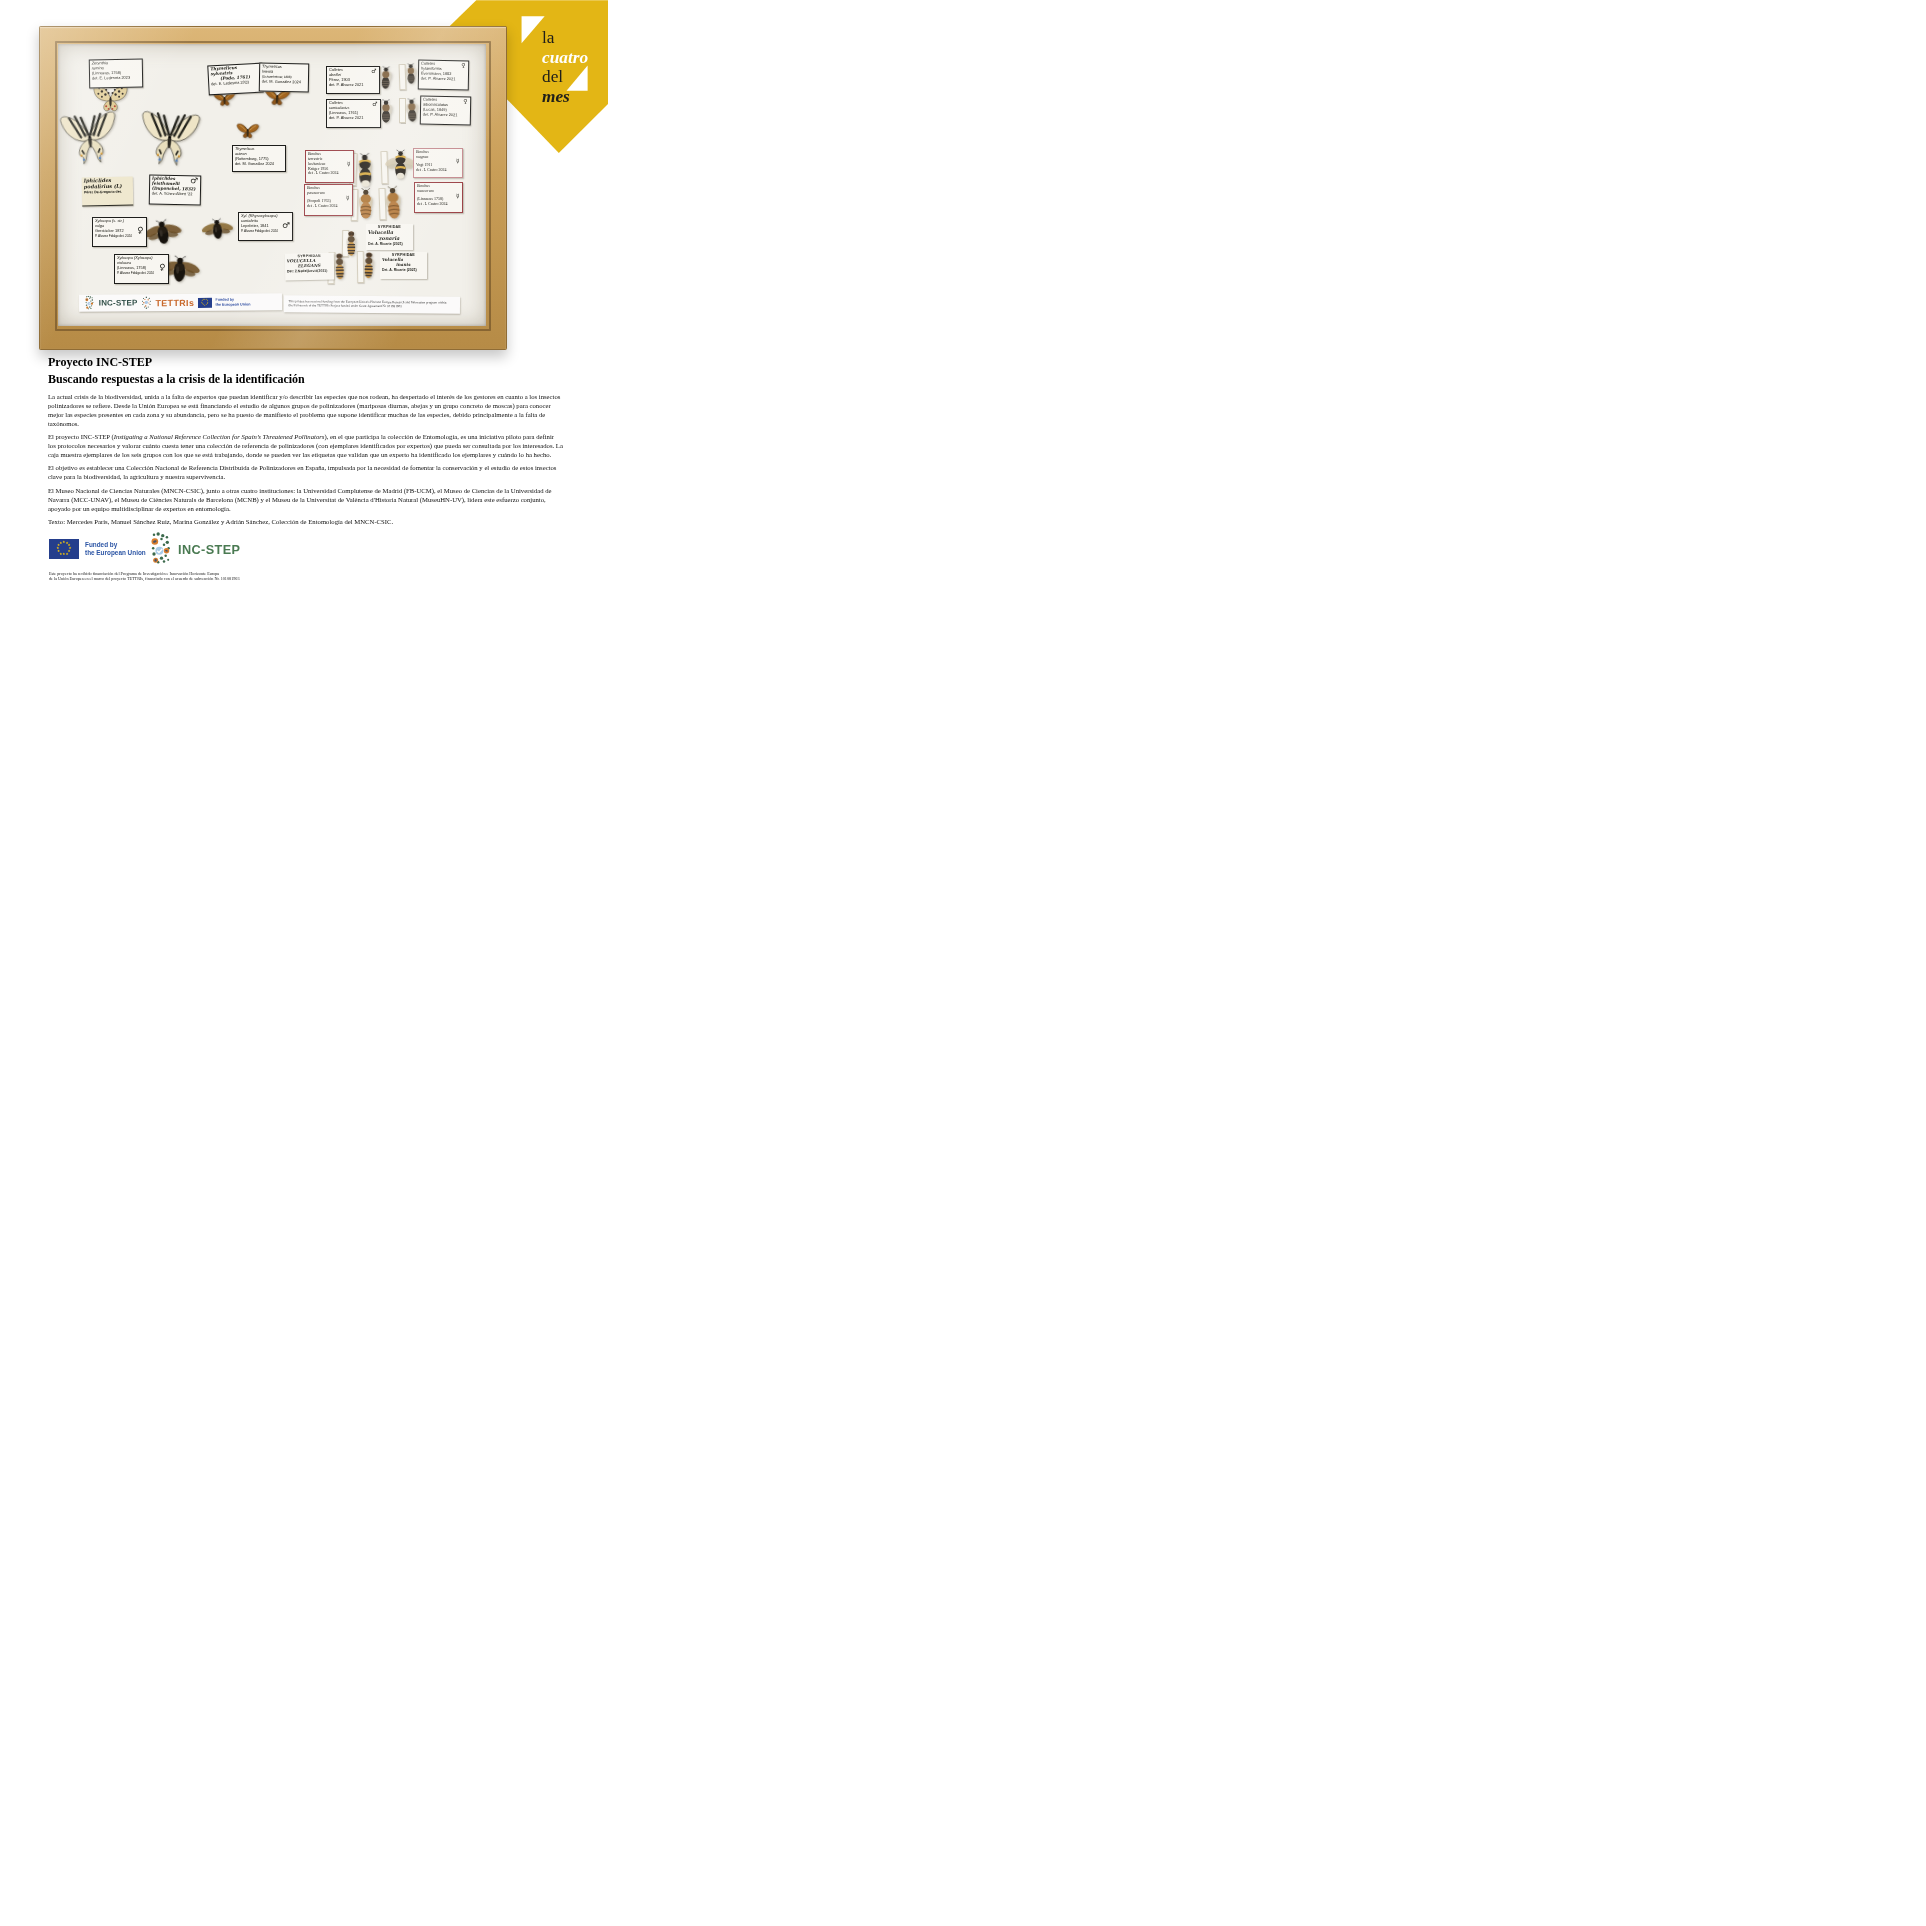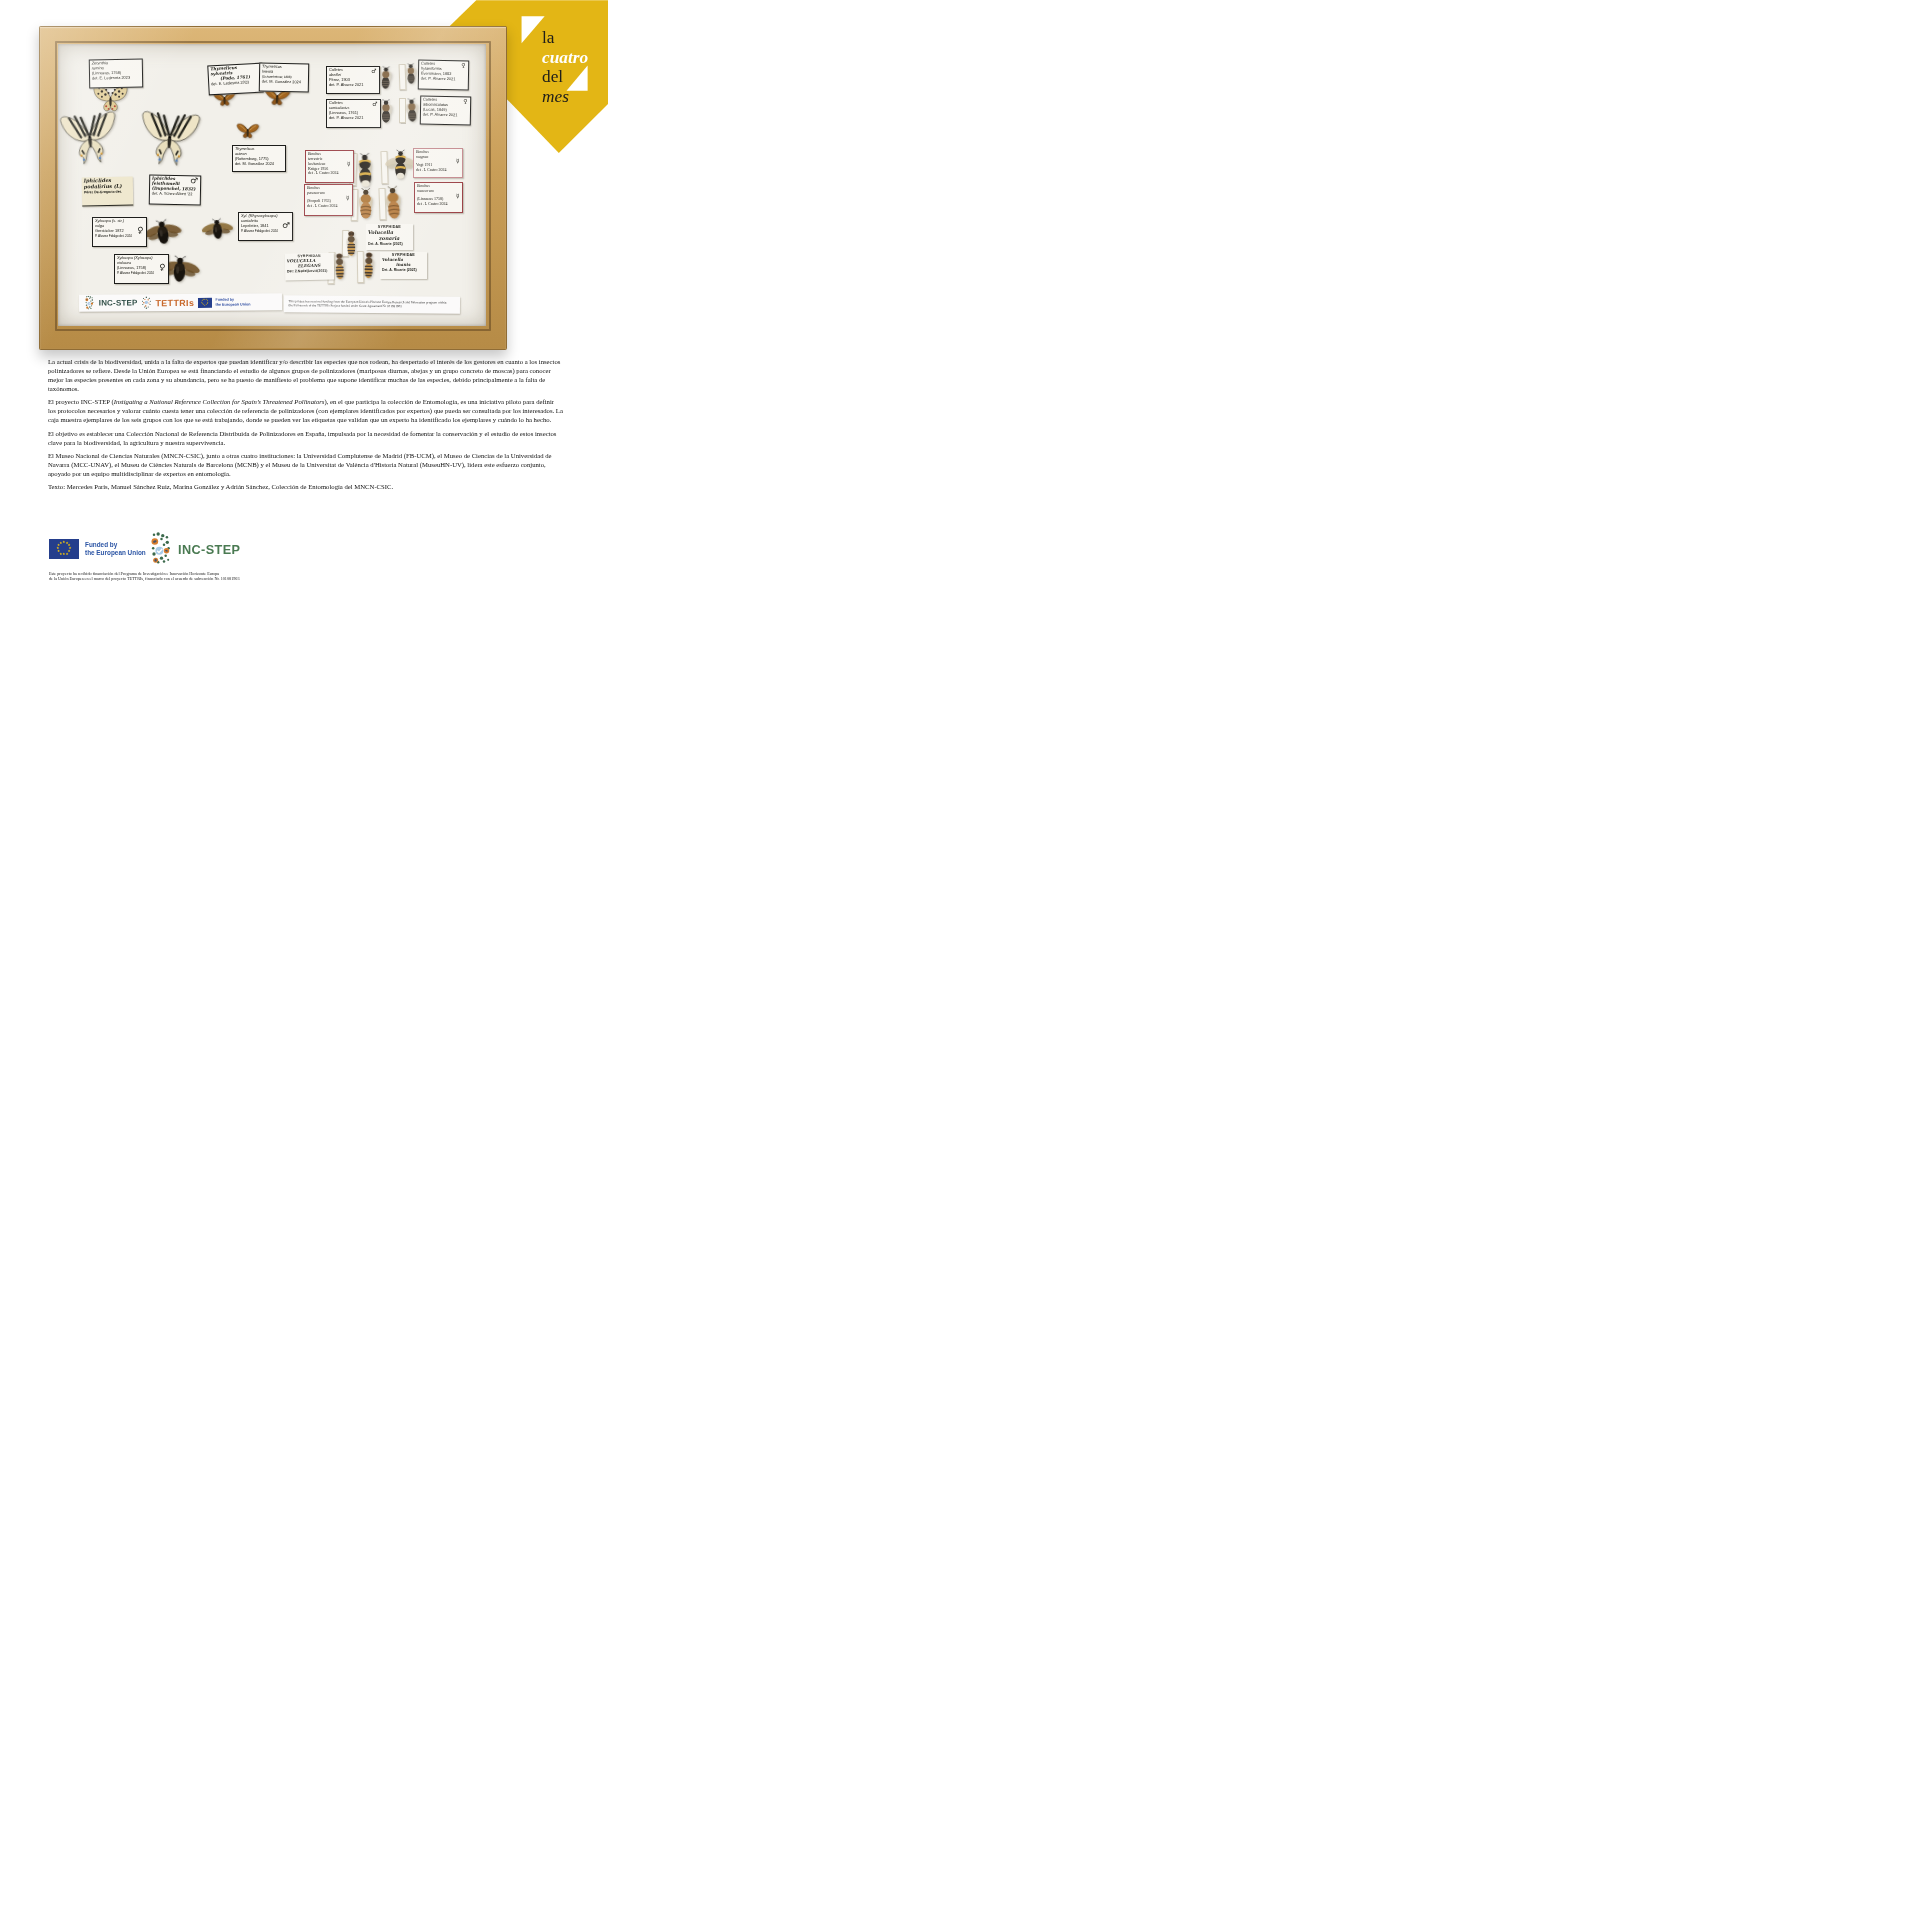--- a/index.html
+++ b/index.html
@@ -4,21 +4,21 @@
 <style>
   html,body{margin:0;padding:0;background:#ffffff;}
   #canvas{position:relative;width:609px;height:609px;background:#ffffff;overflow:hidden;
           font-family:"Liberation Serif",serif;color:#1b1b1b;}
 
   
   #banner-svg{position:absolute;left:439px;top:0;width:169px;height:154px;}
   #banner-text{position:absolute;left:542px;top:28px;font-family:"Liberation Serif",serif;
                font-size:17.3px;line-height:19.6px;color:#21201a;}
   #banner-text .w{color:#ffffff;font-weight:bold;font-style:italic;}
-  #banner-text .bi{font-weight:normal;font-style:italic;}
+  #banner-text .bi{font-weight:bold;font-style:italic;}
 
   
   #frame{position:absolute;left:39px;top:26px;width:466px;height:322px;
          background:linear-gradient(180deg,#dcb677 0%,#c99e58 45%,#b68b46 100%);
          border:0.4px solid #8f6c35;border-radius:1.2px;
          box-shadow:0 6.2px 13px rgba(0,0,0,.22), inset 0 0.8px 1.2px rgba(255,255,255,.5);}
   #frame::before{content:"";position:absolute;left:15.4px;top:14px;right:15.4px;bottom:17.7px;
          border:2.3px solid rgba(88,62,28,.5);border-radius:0.8px;}
   #foam{position:absolute;left:58px;top:44px;width:428px;height:282px;background:#f2f0ea;
         box-shadow:inset 0 0 21px rgba(110,95,70,.35), inset 0 0 3.5px rgba(0,0,0,.28);}
@@ -622,20 +622,24 @@
     </div>
   </div>
   <div id="note-card">
     <div>This project has received funding from the European Union’s Horizon Europe Research and Innovation program within</div>
     <div>the framework of the TETTRIs Project funded under Grant Agreement Nr 101081903</div>
   </div>
 
   <div id="glass"></div>
 
   <div id="article">
+    <h1>
+      <div>Proyecto INC-STEP</div>
+      <div>Buscando respuestas a la crisis de la identificación</div>
+    </h1>
     <div class="paras" id="paras">
         <p><span>La actual crisis de la biodiversidad, unida a la falta de expertos que puedan identificar y/o describir las especies que nos rodean, ha despertado el interés de los gestores en cuanto a los insectos polinizadores se refiere. Desde la Unión Europea se está financiando el estudio de algunos grupos de polinizadores (mariposas diurnas, abejas y un grupo concreto de moscas) para conocer mejor las especies presentes en cada zona y su abundancia, pero se ha puesto de manifiesto el problema que supone identificar muchas de las especies, debido principalmente a la falta de taxónomos.</span></p>
         <p><span>El proyecto INC-STEP (</span><em>Instigating a National Reference Collection for Spain’s Threatened Pollinators</em><span>), en el que participa la colección de Entomología, es una iniciativa piloto para definir los protocolos necesarios y valorar cuánto cuesta tener una colección de referencia de polinizadores (con ejemplares identificados por expertos) que pueda ser consultada por los interesados. La caja muestra ejemplares de los seis grupos con los que se está trabajando, donde se pueden ver las etiquetas que validan que un experto ha identificado los ejemplares y cuándo lo ha hecho.</span></p>
         <p><span>El objetivo es establecer una Colección Nacional de Referencia Distribuida de Polinizadores en España, impulsada por la necesidad de fomentar la conservación y el estudio de estos insectos clave para la biodiversidad, la agricultura y nuestra supervivencia.</span></p>
         <p><span>El Museo Nacional de Ciencias Naturales (MNCN-CSIC), junto a otras cuatro instituciones: la Universidad Complutense de Madrid (FB-UCM), el Museo de Ciencias de la Universidad de Navarra (MCC-UNAV), el Museu de Ciències Naturals de Barcelona (MCNB) y el Museu de la Universitat de València d'Historia Natural (MuseuHN-UV), lidera este esfuerzo conjunto, apoyado por un equipo multidisciplinar de expertos en entomología.</span></p>
         <p><span>Texto: Mercedes París, Manuel Sánchez Ruiz, Marina González y Adrián Sánchez, Colección de Entomología del MNCN-CSIC.</span></p>
       </div>
   </div>
 
   <div class="euflag" id="footer-flag">

